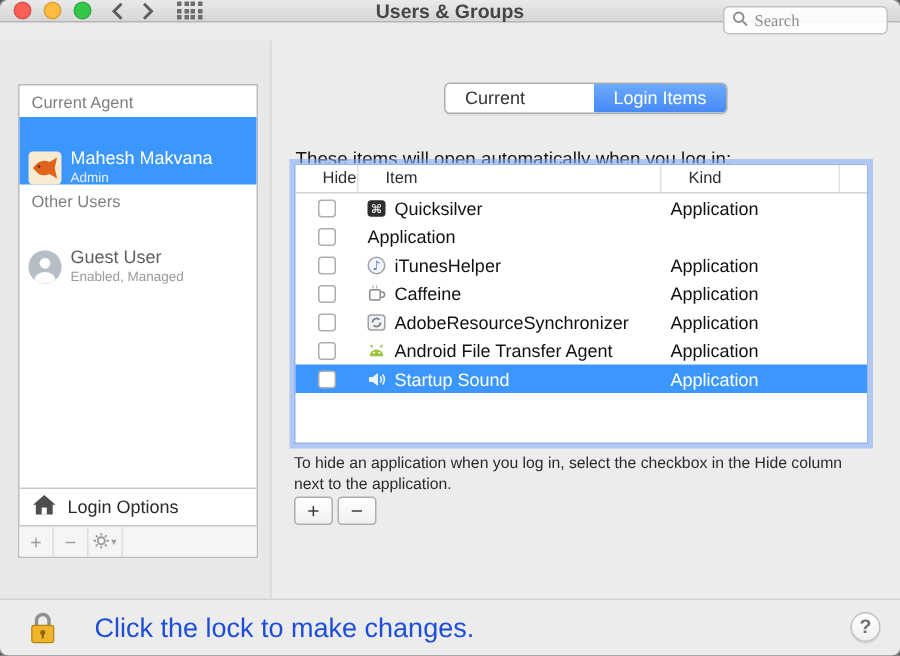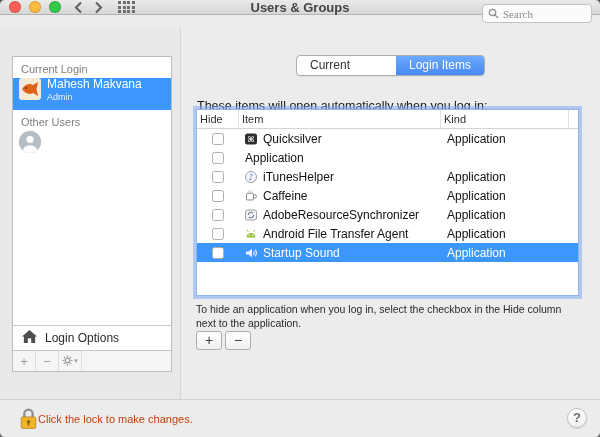--- a/index.html
+++ b/index.html
@@ -43,21 +43,21 @@
   .left-region { position:absolute; left:0; top:27px; width:181px; height:372px;
     background:#e8e8e8; border-right:1px solid #d6d6d6; }
 
   
   .sidebar {
     position:absolute; left:12px; top:56px; width:160px; height:316px;
     background:#fff; border:1px solid #bcbcbc;
     display:flex; flex-direction:column; font-size:12px;
   }
   .section-label { padding:6px 8px 3px; font-size:11px; color:#7f7f7f; }
-  .user-row { height:32px; display:flex; align-items:flex-start; gap:6px; padding:0 6px; }
+  .user-row { height:45px; display:flex; align-items:flex-end; gap:6px; padding:0 6px; }
   .user-row.selected { background:#3b97fd; color:#fff; }
   .avatar { width:22px; height:22px; flex:none; overflow:hidden; }
   .avatar.square { border-radius:3px; background:#f6ead2; }
   .avatar.round { border-radius:50%; background:#b6bcc3; }
   .avatar svg { display:block; }
   .user-name { font-size:12px; line-height:1.15; }
   .user-sub { font-size:9px; }
   .selected .user-sub { color:#eaf2ff; }
   .guest .user-name { color:#5d5d5d; }
   .guest .user-sub { color:#9b9b9b; }
@@ -81,21 +81,21 @@
 
   
   .desc { position:absolute; left:197px; top:88px; font-size:12.5px; color:#161616;margin-top:11px; }
   .table {
     position:absolute; left:196px; top:109px; width:383px; height:187px;
     background:#fff; border:1px solid #94b4ec; font-size:12px;
     box-shadow: 0 0 0 3px rgba(125,170,246,.55);
   }
   .thead { display:flex; height:19px; border-bottom:1px solid #d4d4d4;
     font-size:11px; color:#2e2e2e; }
-  .th { display:flex; align-items:center; padding-left:3px; border-right:1px solid #e2e2e2; }
+  .th { display:flex; align-items:center; padding-left:18px; border-right:1px solid #e2e2e2; }
   .th-hide { width:42px; }
   .th-item { width:202px; }
   .th-kind { flex:1; }
   .th-end  { width:9px; border-right:none; }
   .trow { display:flex; height:19px; align-items:center; color:#111; }
   .trow.selected { background:#3b97fd; color:#fff; }
   .col-hide { width:42px; display:flex; justify-content:center; }
   .col-item { width:202px; display:flex; align-items:center; gap:5px; padding-left:5px; }
   .col-kind { flex:1; padding-left:6px; }
   .cb { appearance:none; -webkit-appearance:none; width:12px; height:12px;
@@ -107,22 +107,22 @@
     font-size:10.5px; line-height:1.35; color:#2a2a2a; }
   .pm { position:absolute; left:196px; top:331px; display:flex; gap:3px; }
   .pm-btn { width:26px; height:19px; border:1px solid #aeaeae; border-radius:3px;
     background: linear-gradient(#fff, #f0f0f0); color:#3c3c3c;
     font-size:14px; line-height:16px; text-align:center; }
 
   
   .footer { position:absolute; left:0; right:0; top:399px; bottom:0;
     border-top:1px solid #d2d2d2; background:#ececec; }
   .lock { position:absolute; left:18px; top:6px; }
-  .lock-msg { position:absolute; left:38px; top:50%; transform:translateY(-50%);
-    font-size:11px; color:#c2410c; }
+  .lock-msg { position:absolute; left:63px; top:50%; transform:translateY(-50%);
+    font-size:18px; color:#1d4ed8; }
   .help { position:absolute; right:13px; top:8px; width:20px; height:20px;
     border-radius:50%; border:1px solid #c3c3c3;
     background: linear-gradient(#fff,#f0f0f0); color:#6f6f6f;
     font-size:13px; font-weight:bold; text-align:center; line-height:18px;
     box-shadow: 0 1px 1px rgba(0,0,0,.12); }
 </style>
 </head>
 <body>
 
 <div class="window">
@@ -163,21 +163,21 @@
             <circle cx="4.5" cy="4.5" r="3.2" fill="none" stroke="#8f8f8f" stroke-width="1.3"></circle>
             <line x1="7" y1="7" x2="10" y2="10" stroke="#8f8f8f" stroke-width="1.3"></line>
           </svg></span>
       <input type="text" placeholder="Search" style="">
     </span>
   </div>
 
   <div class="left-region"></div>
 
   <div class="sidebar">
-    <div class="section-label">Current Login</div>
+    <div class="section-label">Current Agent</div>
 
     <div class="user-row selected">
       <span class="avatar square">
         <svg width="22" height="22" viewBox="0 0 22 22">
           <path d="M3 11 Q8 4 14 7 L19 4 L17.5 11 L19 18 L14 15 Q8 18 3 11 Z" fill="#e0631c"></path>
           <circle cx="7" cy="10" r="0.9" fill="#5a2a08"></circle>
         </svg>
       </span>
       <span>
         <div class="user-name">Mahesh Makvana</div>
@@ -187,20 +187,24 @@
 
     <div class="section-label">Other Users</div>
 
     <div class="user-row guest">
       <span class="avatar round">
         <svg width="22" height="22" viewBox="0 0 22 22">
           <circle cx="11" cy="11" r="11" fill="#b7bdc4"></circle>
           <circle cx="11" cy="8.5" r="3.6" fill="#fdfdfd"></circle>
           <ellipse cx="11" cy="19.5" rx="7" ry="5.2" fill="#fdfdfd"></ellipse>
         </svg>
+      </span>
+      <span>
+        <div class="user-name">Guest User</div>
+        <div class="user-sub">Enabled, Managed</div>
       </span>
     </div>
 
     <div class="sb-spacer"></div>
 
     <div class="login-options">
       <span>
         <svg width="17" height="15" viewBox="0 0 18 16">
           <path d="M9 1 L17 8 H15 V15 H3 V8 H1 Z" fill="#4e4e4e"></path>
           <rect x="7.2" y="10" width="3.6" height="5" fill="#fff"></rect>

